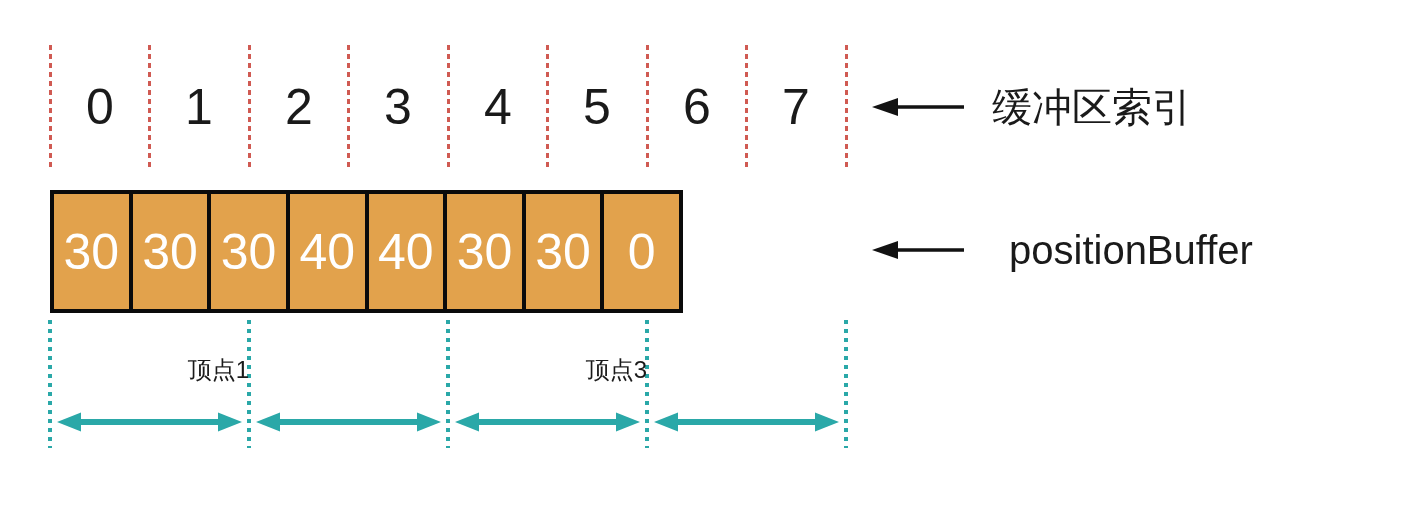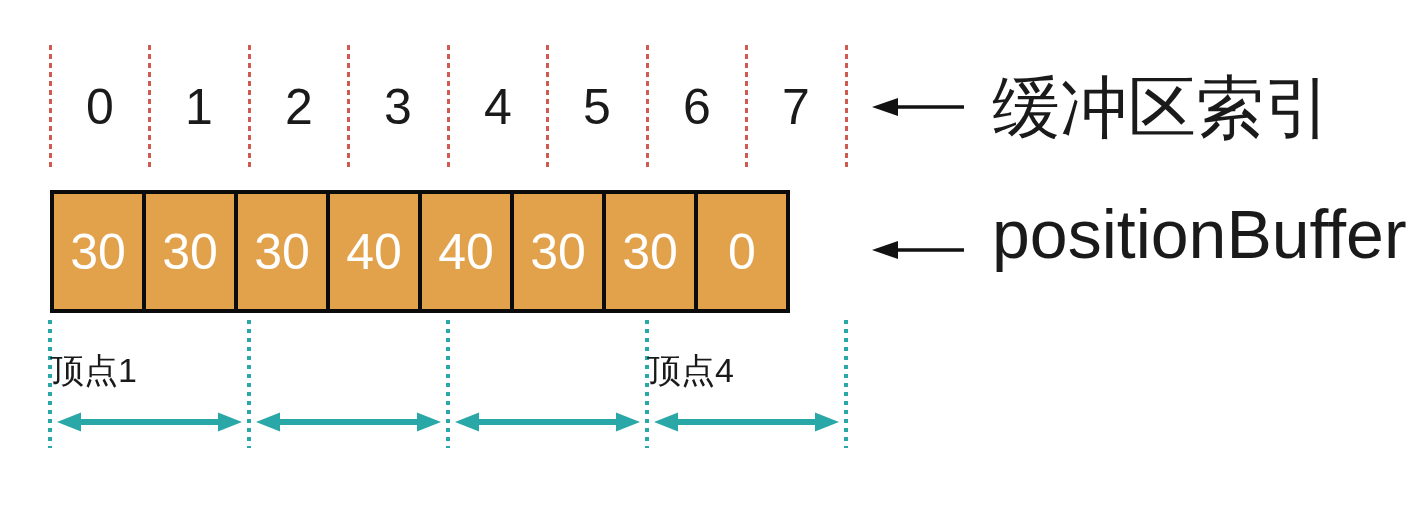--- a/index.html
+++ b/index.html
@@ -35,21 +35,21 @@
     color: #1a1a1a;
   }
   .i0{left:50px}.i1{left:149px}.i2{left:249px}.i3{left:348px}
   .i4{left:448px}.i5{left:547px}.i6{left:647px}.i7{left:746px}
 
   
   .buffer {
     position: absolute;
     left: 50px;
     top: 190px;
-    width: 740px;
+    width: 633px;
     height: 123px;
     box-sizing: border-box;
     border: 4px solid #0b0b0b;
     display: flex;
   }
   .cell {
     flex: 1;
     background: #e2a24c;
     border-right: 4px solid #0b0b0b;
     display: flex;
@@ -65,45 +65,45 @@
 
   
   .blk-arrow { position: absolute; width: 92px; height: 22px; }
   .a-top { left: 872px; top: 96px; }
   .a-mid { left: 872px; top: 239px; }
 
   
   .biglabel {
     position: absolute;
     left: 992px;
-    font-size: 68px;
+    font-size: 40px;
     line-height: 58px;
     white-space: nowrap;
     color: #1a1a1a;
   }
   .l-top { top: 78px; }
-  .l-mid { top: 205px; }
+  .l-mid { top: 221px; margin-left: 17px; }
 
   
   .tealline {
     position: absolute;
     top: 320px;
     width: 4px;
     height: 128px;
     background: repeating-linear-gradient(to bottom, #2aa8a8 0 4px, transparent 4px 9px);
   }
   .t0{left:48px}.t1{left:247px}.t2{left:446px}.t3{left:645px}.t4{left:844px}
 
   
   .vlabel {
     position: absolute;
     top: 350px;
     width: 199px;
-    text-align: left;
-    font-size: 34px;
+    text-align: right;
+    font-size: 24px;
     line-height: 40px;
     color: #1a1a1a;
   }
   .v0{left:50px}.v1{left:249px}.v2{left:448px}.v3{left:647px}
 
   
   .dbl-arrow { position: absolute; width: 185px; height: 38px; top: 403px; }
   .d0{left:57px}.d1{left:256px}.d2{left:455px}.d3{left:654px}
 </style>
 </head>
@@ -169,21 +169,21 @@
   </svg>
   <span class="biglabel l-mid">positionBuffer</span>
 
   <div class="tealline t0"></div>
   <div class="tealline t1"></div>
   <div class="tealline t2"></div>
   <div class="tealline t3"></div>
   <div class="tealline t4"></div>
 
   <span class="vlabel v0">顶点1</span>
-  <span class="vlabel v3">顶点4</span>
+  <span class="vlabel v2">顶点3</span>
 
   <svg class="dbl-arrow d0" viewBox="0 0 185 38">
     <polygon points="0,19 24,9.5 24,28.5" fill="#2aa8a8"></polygon>
     <polygon points="185,19 161,9.5 161,28.5" fill="#2aa8a8"></polygon>
     <rect x="20" y="16" width="145" height="6" fill="#2aa8a8"></rect>
   </svg>
   <svg class="dbl-arrow d1" viewBox="0 0 185 38">
     <polygon points="0,19 24,9.5 24,28.5" fill="#2aa8a8"></polygon>
     <polygon points="185,19 161,9.5 161,28.5" fill="#2aa8a8"></polygon>
     <rect x="20" y="16" width="145" height="6" fill="#2aa8a8"></rect>

